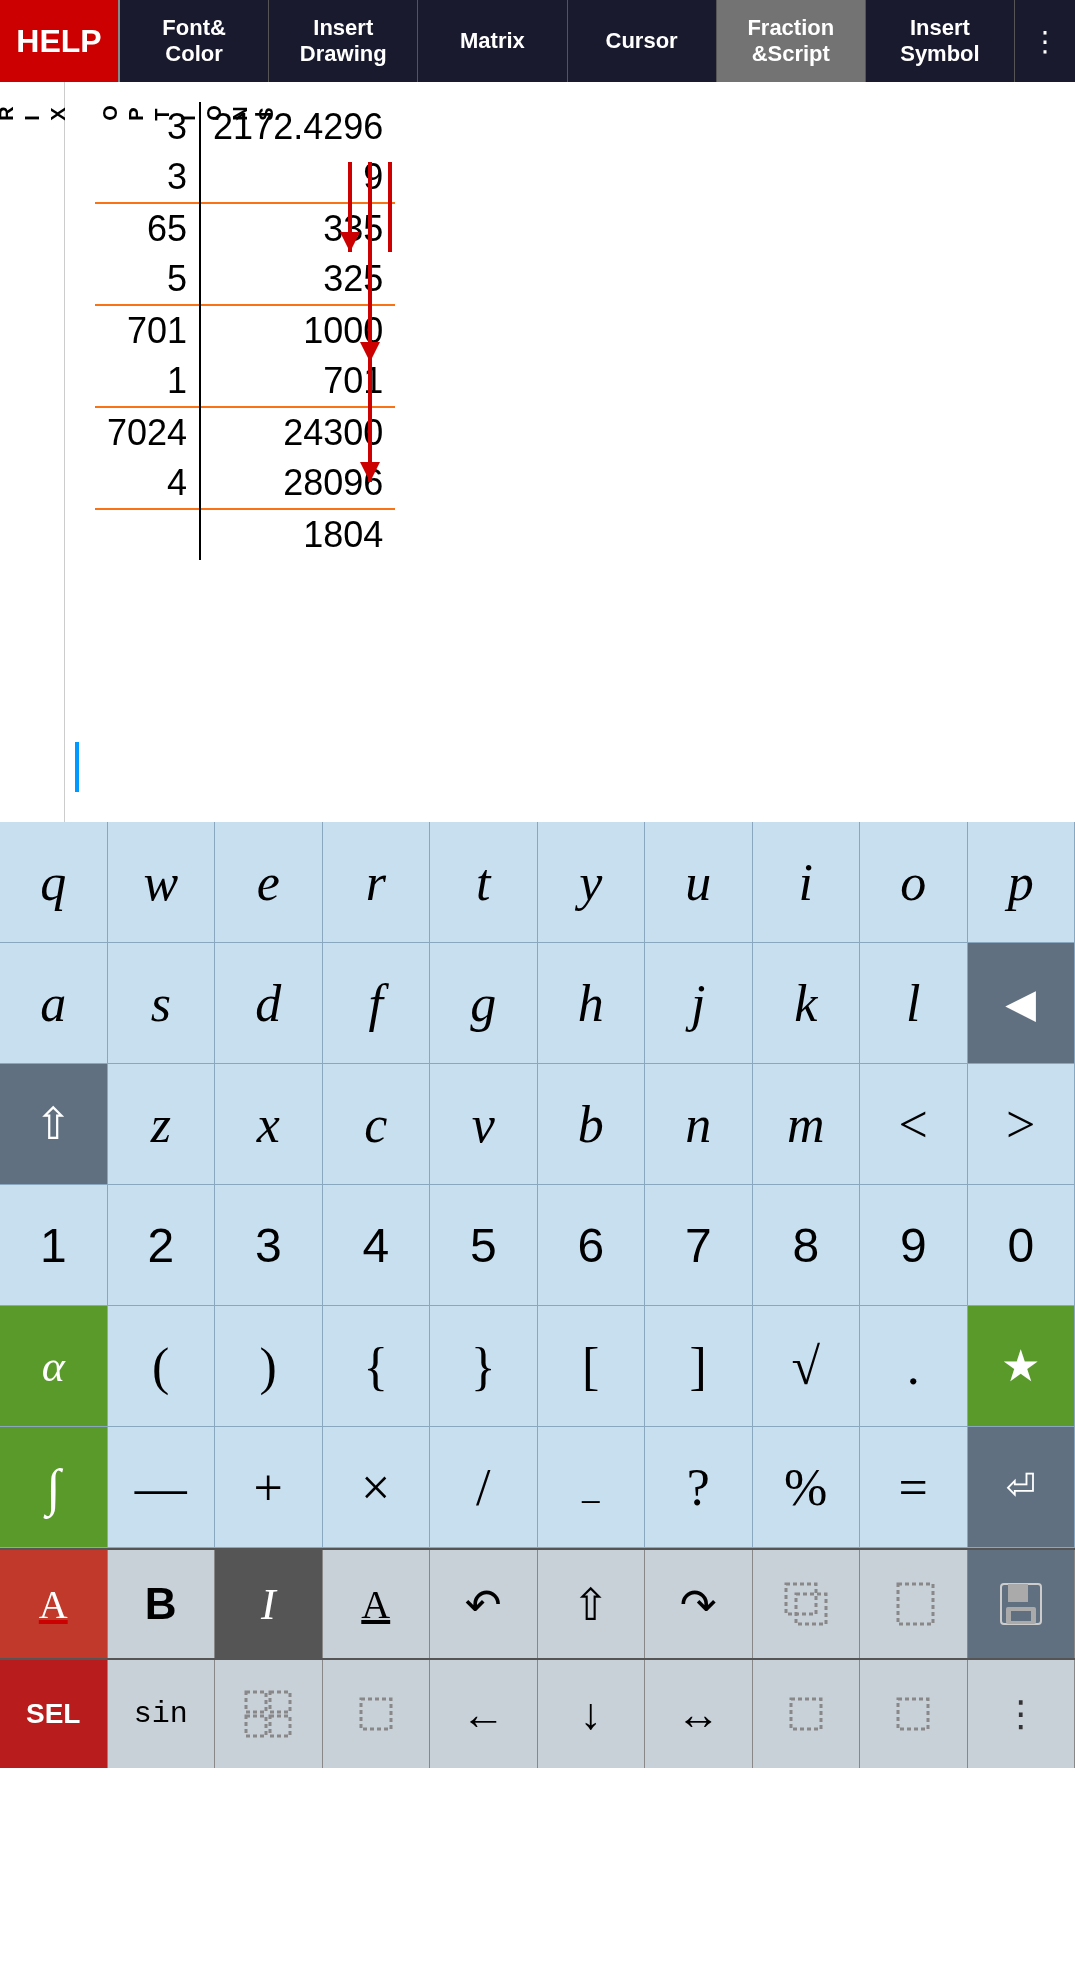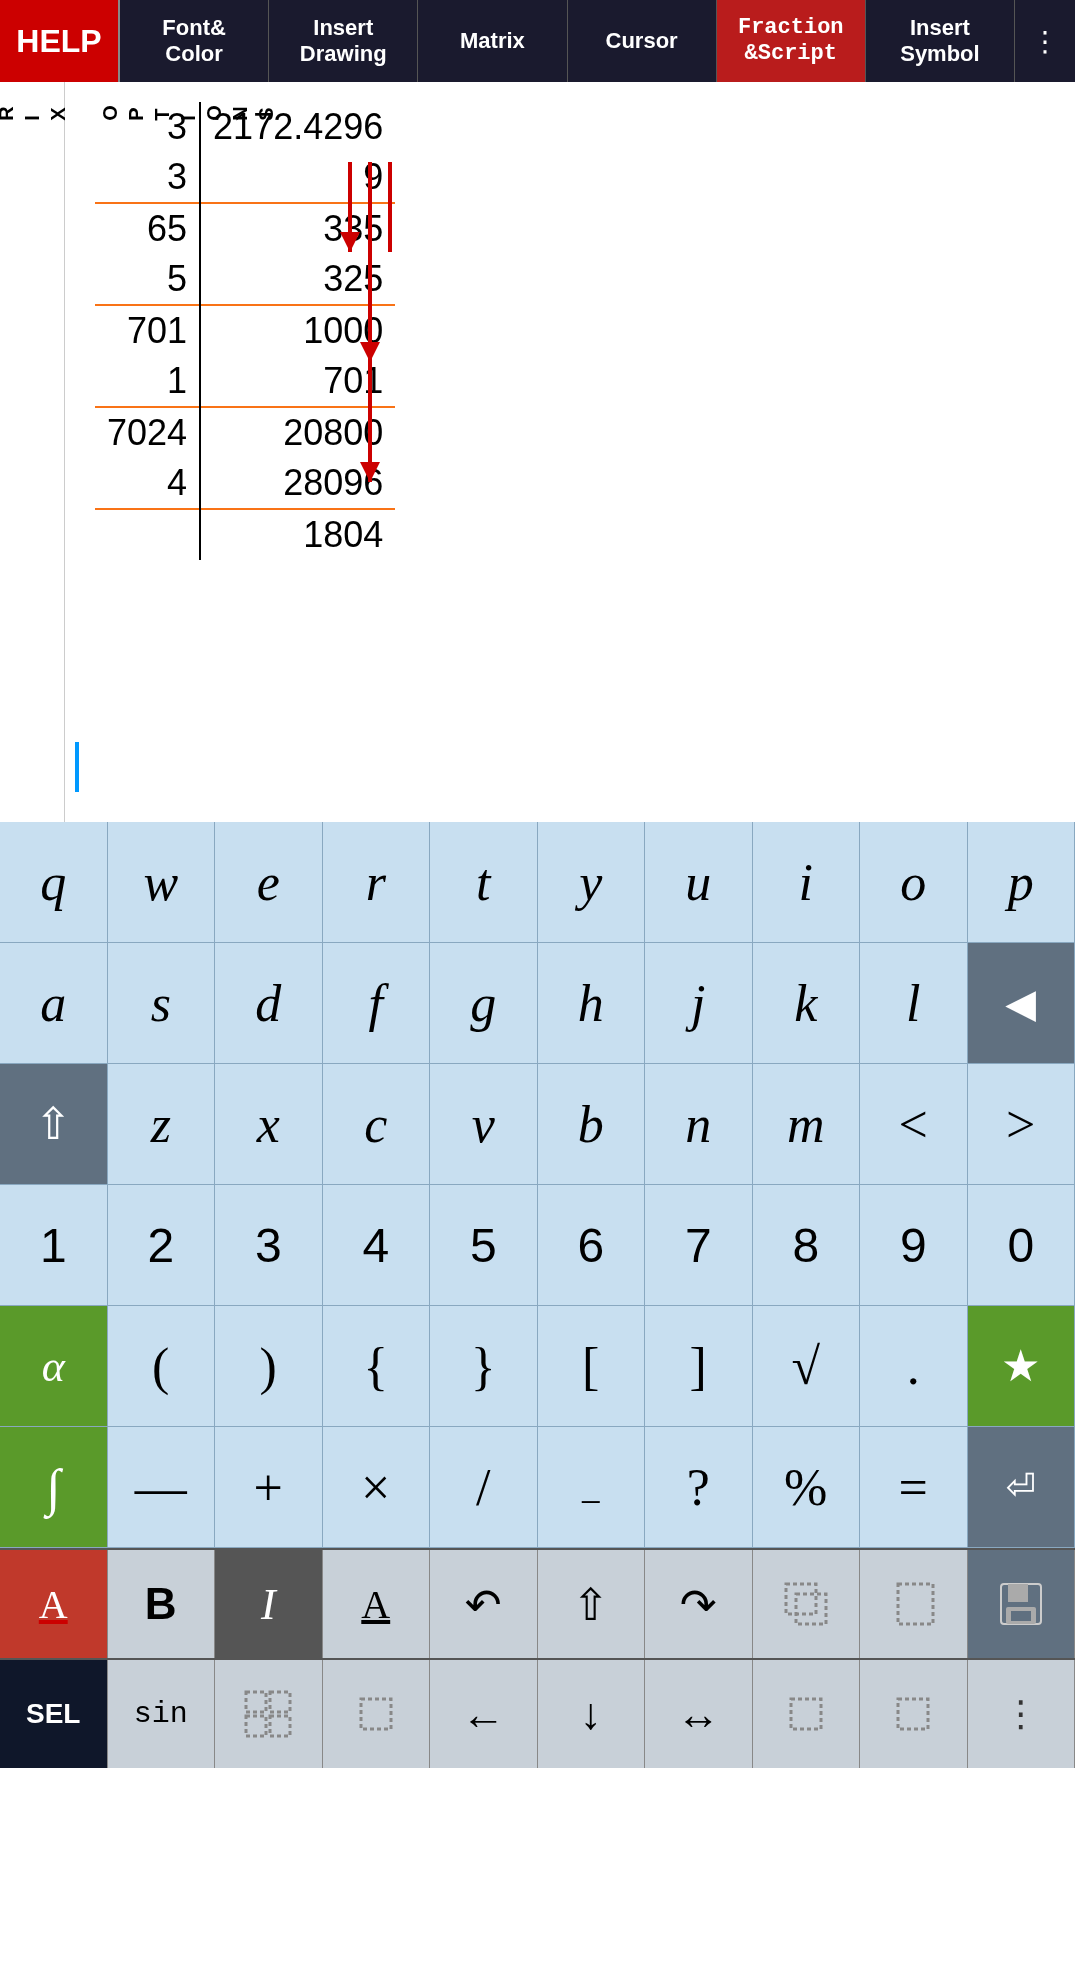--- a/index.html
+++ b/index.html
@@ -30,22 +30,21 @@
       color: #fff;
       font-size: 22px;
       font-weight: bold;
       text-align: center;
       border-right: 1px solid #555;
       cursor: pointer;
       padding: 8px 4px;
       line-height: 1.2;
     }
     .nav-item.active {
-      background: #b91c1c;
-      font-family: Liberation Mono, monospace;
+      background: #737373;
     }
     .nav-more {
       width: 60px;
       display: flex;
       align-items: center;
       justify-content: center;
       color: #fff;
       font-size: 28px;
       cursor: pointer;
     }
@@ -183,21 +182,21 @@
       align-items: center;
       justify-content: center;
       font-size: 36px;
       border-right: 1px solid #888;
       cursor: pointer;
       background: #c8d0d8;
       color: #000;
     }
     .tb-key.bold-key { font-weight: bold; font-style: normal; }
     .tb-key.italic-key { font-style: italic; background: #555; color: #fff; }
-    .tb-key.dark-tb { background: #0f172a; color: #fff; }
+    .tb-key.dark-tb { background: #b91c1c; color: #fff; }
     .tb-key.red-tb { background: #c0392b; color: #fff; }
     .tb-key.sel-key { font-size: 28px; font-weight: bold; }
     .tb-key.sin-key { font-size: 30px; font-family: Liberation Mono, monospace; }
     .tb-key.save-key { background: #607080; color: #fff; }
     .tb-key.more-tb { color: #333; }
     .underline-a {
       text-decoration: underline;
       text-decoration-color: #cc0000;
     }
   </style>
@@ -250,21 +249,21 @@
         <tr class="row-top-border">
           <td class="col-divider">701</td>
           <td>1000</td>
         </tr>
         <tr>
           <td class="col-divider">1</td>
           <td>701</td>
         </tr>
         <tr class="row-top-border">
           <td class="col-divider">7024</td>
-          <td>20800</td>
+          <td>24300</td>
         </tr>
         <tr>
           <td class="col-divider">4</td>
           <td>28096</td>
         </tr>
         <tr class="row-top-border">
           <td class="col-divider"></td>
           <td>1804</td>
         </tr>
       </tbody>

